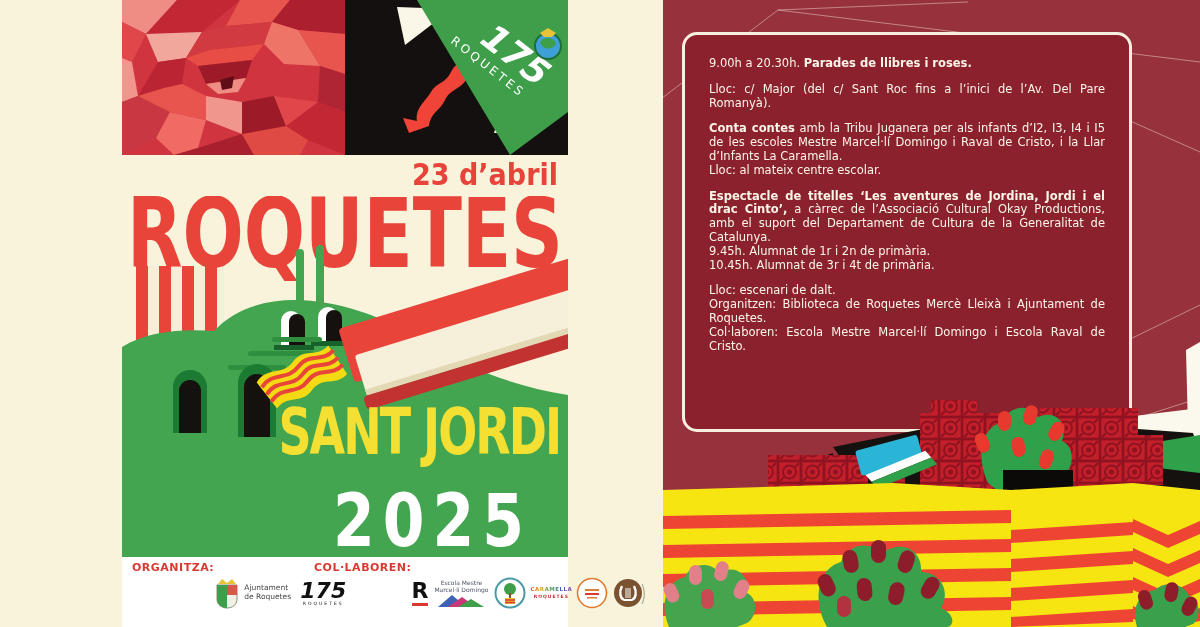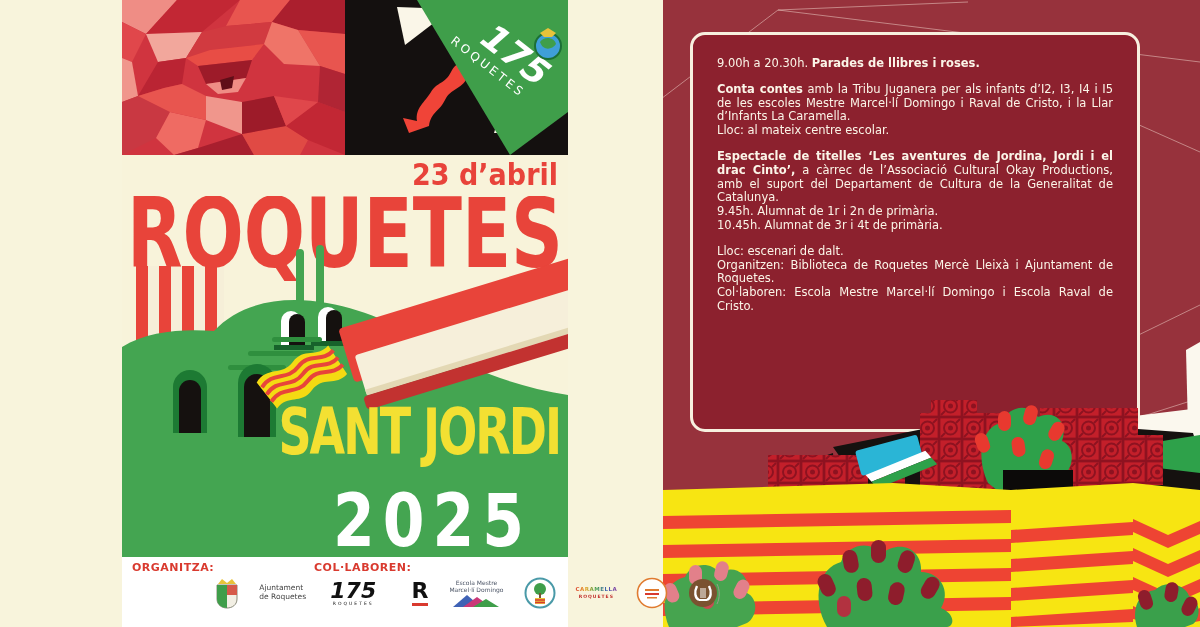--- a/index.html
+++ b/index.html
@@ -21,40 +21,40 @@
   .year { position:absolute; top:478px; right:36px; font-size:60px; font-weight:bold;
           color:#ffffff; letter-spacing:8px; transform:scaleY(1.22); transform-origin:top right; }
 
   .logobar { position:absolute; left:0; bottom:0; width:446px; height:70px; background:#ffffff;
              display:flex; padding:4px 10px 2px; z-index:5; }
   .lg-group { display:flex; }
   .lg-group.g1 { width:168px; }
   .lg-group.g2 { flex:1; }
   .lg-label { color:#d93a2f; font-weight:bold; font-size:11px; letter-spacing:.5px; text-align:center; }
   .g2 .lg-label { text-align:right; padding-left:14px; }
-  .lg-row { display:flex; align-items:center; gap:19px; flex:1; }
+  .lg-row { display:flex; align-items:center; gap:4px; flex:1; }
   .lg-text { font-size:7.5px; color:#444; line-height:1.15; width:52px; }
   .badge175 { display:flex; flex-direction:column; align-items:center; line-height:1; }
   .badge175 .num { font-size:22px; font-weight:bold; color:#111; font-style:italic; }
   .badge175 .sub { font-size:4.5px; letter-spacing:2px; color:#111; }
   .ir-logo { display:flex; flex-direction:column; align-items:center; }
   .ir-logo .r { font-size:22px; font-weight:bold; color:#111; line-height:1; }
   .ir-logo .bar { width:16px; height:3px; background:#d93a2f; margin-top:1px; }
   .escola-logo { display:flex; flex-direction:column; align-items:center; width:58px; }
   .escola-logo .txt { font-size:6px; color:#4c5566; text-align:center; line-height:1.2; }
   .caramella { display:flex; flex-direction:column; align-items:center; line-height:1; }
   .caramella .top { font-size:5.5px; font-weight:bold;
       background:linear-gradient(90deg,#d93a2f,#e8a020,#3f9e4a,#3f62b5,#8a3fa0);
       -webkit-background-clip:text; background-clip:text; color:transparent; letter-spacing:.5px; }
   .caramella .bot { font-size:4.5px; font-weight:bold; color:#c2302e; letter-spacing:1px; margin-top:2px; }
 
   
   .panel { position:absolute; left:663px; top:0; width:537px; height:627px; background:#97323c; overflow:hidden; }
   .texture { position:absolute; left:0; top:0; }
-  .program-box { position:absolute; left:27px; top:32px; width:450px; height:400px;
+  .program-box { position:absolute; left:19px; top:32px; width:450px; height:400px;
       background:#8c212e; border:3px solid #f7f0df; border-radius:15px;
       padding:22px 24px; color:#fbf5e8; font-size:11.5px; line-height:1.2; overflow:hidden; }
   .program-box .para { margin:0 0 12px; white-space:pre-line; text-align:justify; }
   .program-box .para b { font-weight:bold; }
   .decor { position:absolute; left:0; top:395px; }
 </style>
 </head>
 <body>
 
 <div class="canvas">
@@ -236,20 +236,21 @@
         <path d="M455,345 L537,305"></path>
         <path d="M430,432 L537,398"></path>
         <path d="M465,120 L537,152"></path>
       </g>
       <polygon points="523,350 537,342 537,478 526,468" fill="#fbf8ee"></polygon>
       <polygon points="455,418 537,408 537,445 462,438" fill="#fbf8ee"></polygon>
     </svg>
 
     <div class="program-box">
         <p class="para"><span>9.00h a 20.30h. </span><b>Parades de llibres i roses.</b></p>
+        <p class="para"><span>Lloc: c/ Major (del c/ Sant Roc fins a l’inici de l’Av. Del Pare Romanyà).</span></p>
         <p class="para"><b>Conta contes</b><span> amb la Tribu Juganera per als infants d’I2, I3, I4 i I5 de les escoles Mestre Marcel·lí Domingo i Raval de Cristo, i la Llar d’Infants La Caramella.
 Lloc: al mateix centre escolar.</span></p>
         <p class="para"><b>Espectacle de titelles ‘Les aventures de Jordina, Jordi i el drac Cinto’,</b><span> a càrrec de l’Associació Cultural Okay Productions, amb el suport del Departament de Cultura de la Generalitat de Catalunya.
 9.45h. Alumnat de 1r i 2n de primària.
 10.45h. Alumnat de 3r i 4t de primària.</span></p>
         <p class="para"><span>Lloc: escenari de dalt.
 Organitzen: Biblioteca de Roquetes Mercè Lleixà i Ajuntament de Roquetes.
 Col·laboren: Escola Mestre Marcel·lí Domingo i Escola Raval de Cristo.</span></p>
       </div>
 

